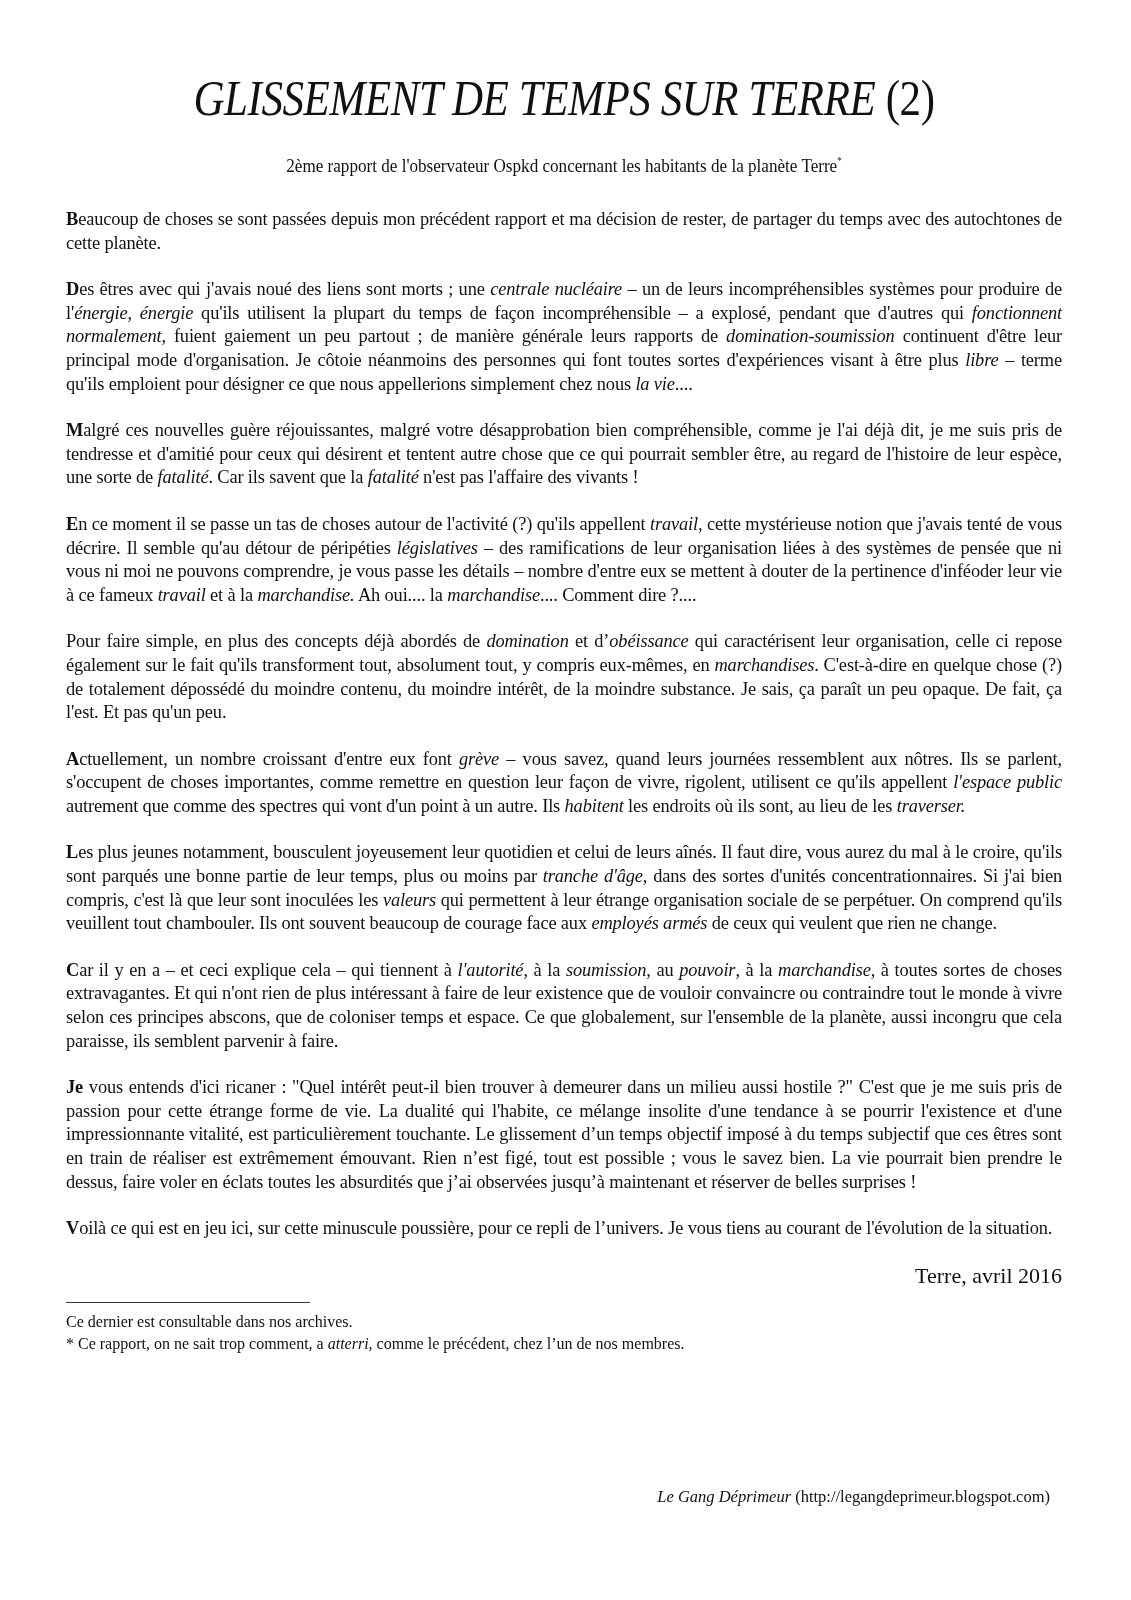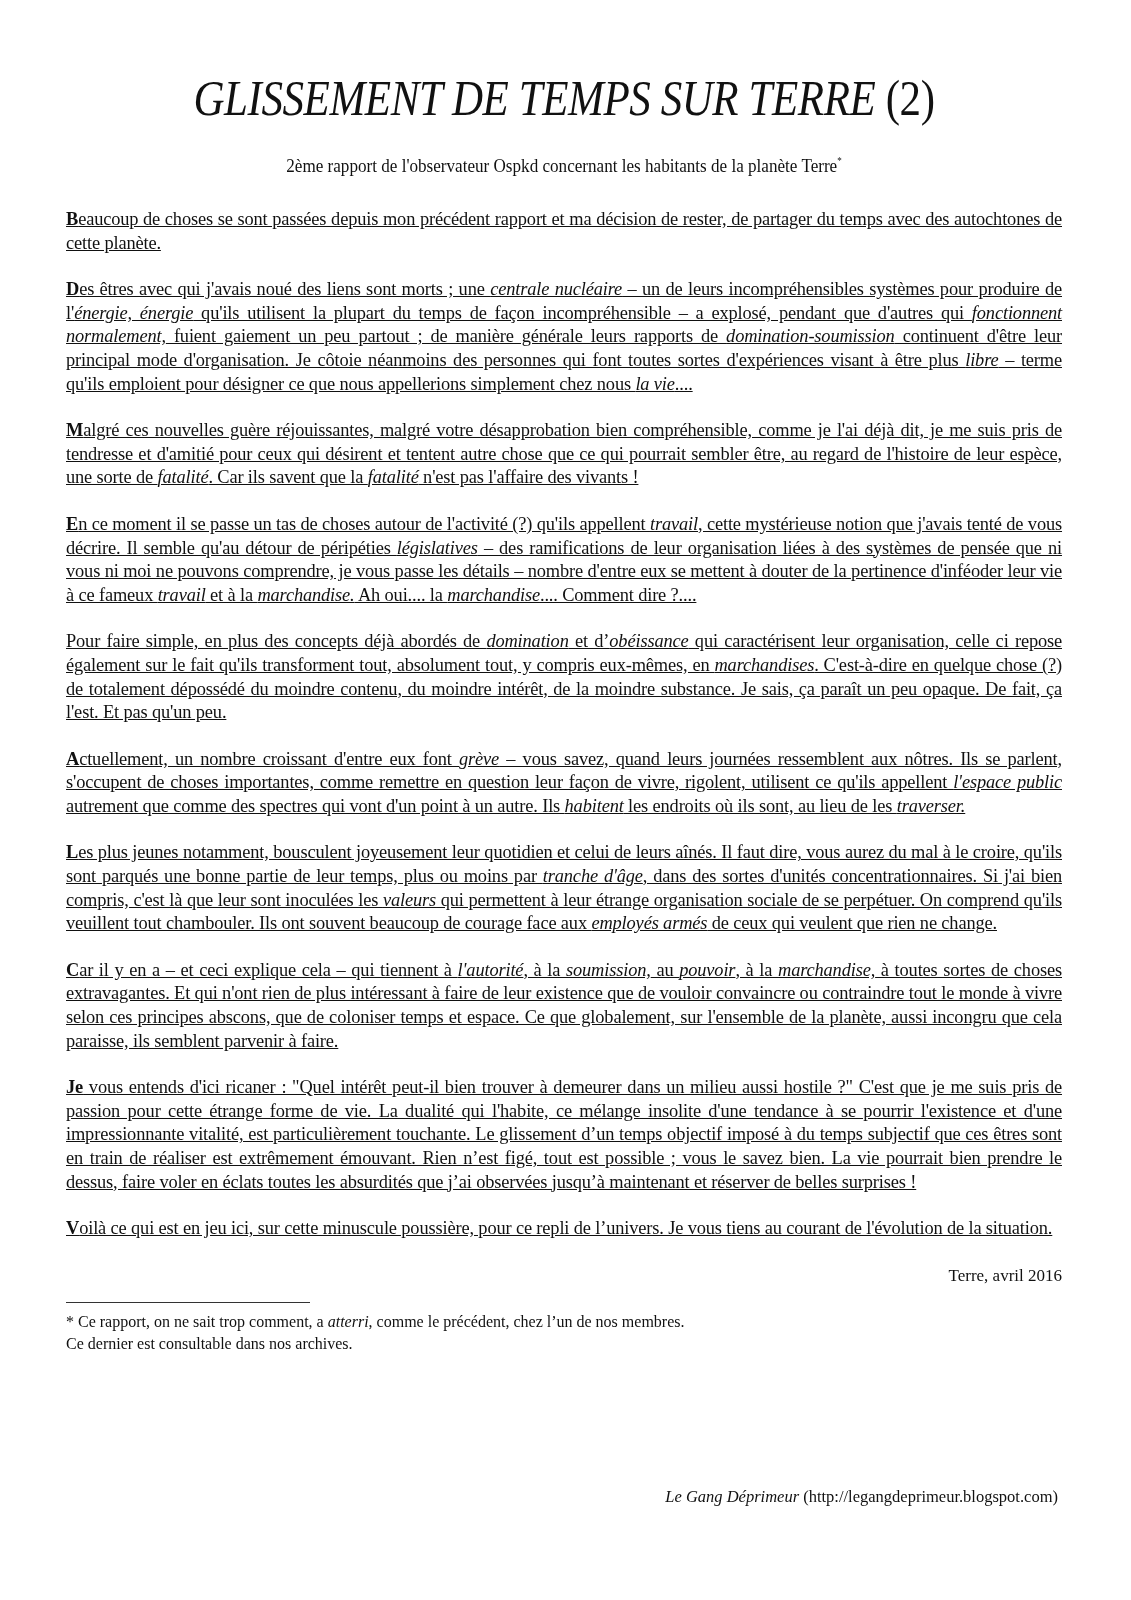--- a/index.html
+++ b/index.html
@@ -22,48 +22,48 @@
   }
   .subtitle {
     margin: 26px 0 0 0;
     text-align: center;
     font-size: 19px;
     line-height: 24px;
     transform: scaleX(0.9);
     transform-origin: center;
   }
   .subtitle sup { font-size: 10px; vertical-align: 8px; line-height: 0; }
-  .body { margin-top: 30px; text-decoration: underline; }
+  .body { margin-top: 30px; }
   .para {
     margin: 0 0 23px 0;
     font-size: 18.4px;
     line-height: 23.6px;
     text-align: justify;
     letter-spacing: -0.15px;
   }
   .para b { font-weight: bold; }
   .para i { font-style: italic; }
   .signature {
     text-align: right;
-    font-size: 17px;
+    font-size: 22px;
     line-height: 24px;
   }
   .footnote-rule {
     width: 244px; height: 0;
     border-top: 1.5px solid #333;
     margin-top: 14px;
   }
   .footnote {
     margin-top: 8px;
     font-size: 16px;
     line-height: 22px;
   }
   .footnote i { font-style: italic; }
   .credit {
-    position: absolute; right: 4px; top: 1486px;
+    position: absolute; right: 12px; top: 1486px;
     font-size: 16.5px; line-height: 22px;
     text-align: right;
   }
   .credit i { font-style: italic; }
 </style>
 </head>
 <body>
 
 <div class="page">
   <h1 class="title"><i>GLISSEMENT DE TEMPS SUR TERRE</i><span> (2)</span></h1>
@@ -82,21 +82,21 @@
     <p class="para"><b>L</b><span>es plus jeunes notamment, bousculent joyeusement leur quotidien et celui de leurs aînés. Il faut dire, vous aurez du mal à le croire, qu'ils sont parqués une bonne partie de leur temps, plus ou moins par </span><i>tranche d'âge</i><span>, dans des sortes d'unités concentrationnaires. Si j'ai bien compris, c'est là que leur sont inoculées les </span><i>valeurs</i><span> qui permettent à leur étrange organisation sociale de se perpétuer. On comprend qu'ils veuillent tout chambouler. Ils ont souvent beaucoup de courage face aux </span><i>employés armés</i><span> de ceux qui veulent que rien ne change.</span></p>
     <p class="para"><b>C</b><span>ar il y en a – et ceci explique cela – qui tiennent à </span><i>l'autorité</i><span>, à la </span><i>soumission,</i><span> au </span><i>pouvoir</i><span>, à la </span><i>marchandise,</i><span> à toutes sortes de choses extravagantes. Et qui n'ont rien de plus intéressant à faire de leur existence que de vouloir convaincre ou contraindre tout le monde à vivre selon ces principes abscons, que de coloniser temps et espace. Ce que globalement, sur l'ensemble de la planète, aussi incongru que cela paraisse, ils semblent parvenir à faire.</span></p>
     <p class="para"><b>Je</b><span> vous entends d'ici ricaner : "Quel intérêt peut-il bien trouver à demeurer dans un milieu aussi hostile ?" C'est que je me suis pris de passion pour cette étrange forme de vie. La dualité qui l'habite, ce mélange insolite d'une tendance à se pourrir l'existence et d'une impressionnante vitalité, est particulièrement touchante. Le glissement d’un temps objectif imposé à du temps subjectif que ces êtres sont en train de réaliser est extrêmement émouvant. Rien n’est figé, tout est possible ; vous le savez bien. La vie pourrait bien prendre le dessus, faire voler en éclats toutes les absurdités que j’ai observées jusqu’à maintenant et réserver de belles surprises !</span></p>
     <p class="para"><b>V</b><span>oilà ce qui est en jeu ici, sur cette minuscule poussière, pour ce repli de l’univers. Je vous tiens au courant de l'évolution de la situation.</span></p>
   </div>
 
   <div class="signature">Terre, avril 2016</div>
 
   <div class="footnote-rule"></div>
   <div class="footnote">
+    <div>Ce dernier est consultable dans nos archives.</div>
     <div><span>* Ce rapport, on ne sait trop comment, a </span><i>atterri</i><span>, comme le précédent, chez l’un de nos membres.</span></div>
-    <div>Ce dernier est consultable dans nos archives.</div>
   </div>
 
   <div class="credit">
     <i>Le Gang Déprimeur</i>
     <span>(http://legangdeprimeur.blogspot.com)</span>
   </div>
 </div>
 
 </body></html>

